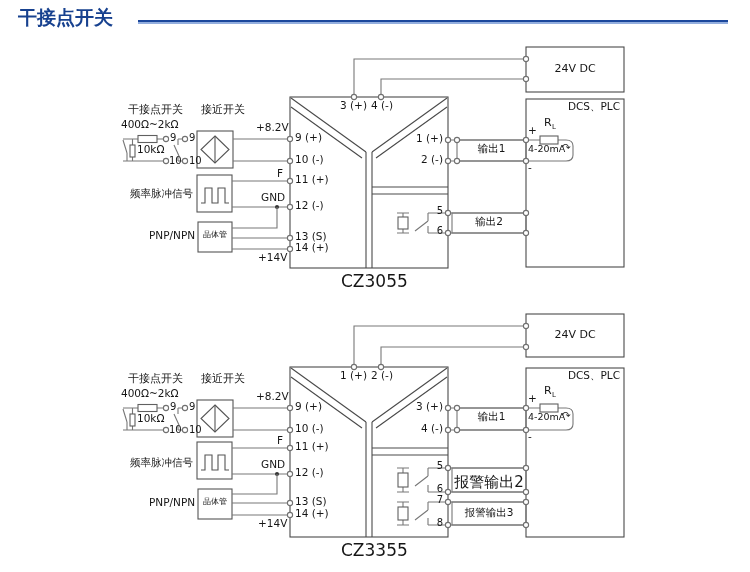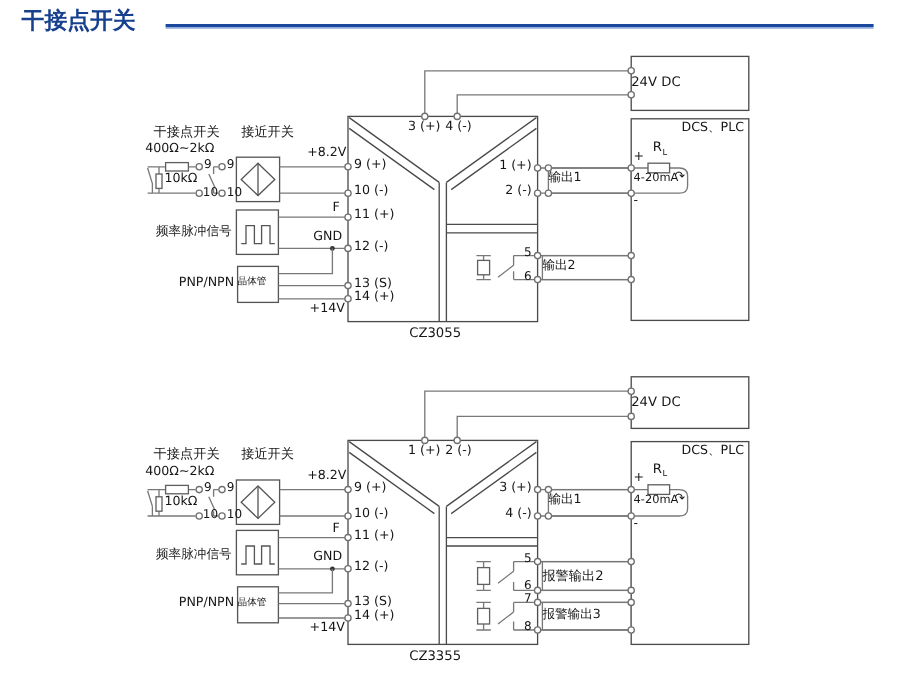--- a/index.html
+++ b/index.html
@@ -1,20 +1,20 @@
 <!DOCTYPE html>
 <html><head>
 <meta charset="utf-8">
 <style>
   html,body{margin:0;padding:0;background:#fff;}
   #stage{position:relative;width:750px;height:572px;background:#fff;overflow:hidden;
          font-family:"DejaVu Sans","Liberation Sans",sans-serif;}
   .lbl{position:absolute;color:#161616;white-space:nowrap;line-height:1.12;
        font-family:"DejaVu Sans","Liberation Sans",sans-serif;}
-  .c{text-align:left;}
+  .c{text-align:center;}
   .r{text-align:right;}
   #title{position:absolute;left:18px;top:7px;font-size:19px;font-weight:bold;color:#17418f;}
   #rule{position:absolute;left:138px;top:20px;width:590px;height:4px;
         background:linear-gradient(to bottom,#1b479c 0 60%,#93aede 60% 100%);}
   svg{position:absolute;left:0;top:0;}
 </style>
 </head>
 <body>
 
 <div id="stage">
@@ -238,21 +238,21 @@
     <div class="lbl c" style="left:457px;top:143px;width:69px;font-size:10.5px;">输出1</div>
     <div class="lbl c" style="left:452px;top:216px;width:74px;font-size:10.5px;">输出2</div>
     <div class="lbl c" style="left:526px;top:63px;width:98px;font-size:11px;">24V DC</div>
     <div class="lbl r" style="left:548px;top:101px;width:72px;font-size:10.5px;">DCS、PLC</div>
     <div class="lbl" style="left:528px;top:125px;font-size:10.5px;">+</div>
     <div class="lbl" style="left:528px;top:162px;font-size:10.5px;">-</div>
     <div class="lbl" style="left:544px;top:117px;font-size:11px;">R</div>
     <div class="lbl" style="left:552px;top:124px;font-size:7px;">L</div>
     <div class="lbl" style="left:528px;top:144px;font-size:9.5px;">4-20mA</div>
     <div class="lbl" style="left:562px;top:142px;font-size:10.5px;">↷</div>
-    <div class="lbl c" style="left:341px;top:272px;width:56px;font-size:11px;">CZ3055</div>
+    <div class="lbl c" style="left:341px;top:272px;width:56px;font-size:17px;">CZ3055</div>
   </div>
 
   <div>
     <div class="lbl" style="left:128px;top:373px;font-size:11px;">干接点开关</div>
     <div class="lbl" style="left:201px;top:373px;font-size:11px;">接近开关</div>
     <div class="lbl" style="left:121px;top:388px;font-size:10.5px;">400Ω~2kΩ</div>
     <div class="lbl" style="left:137px;top:413px;font-size:10.5px;">10kΩ</div>
     <div class="lbl" style="left:170px;top:401px;font-size:10px;">9</div>
     <div class="lbl" style="left:169px;top:424px;font-size:10px;">10</div>
     <div class="lbl" style="left:189px;top:401px;font-size:10px;">9</div>
@@ -272,26 +272,26 @@
     <div class="lbl" style="left:295px;top:508px;font-size:10.5px;">14 (+)</div>
     <div class="lbl" style="left:340px;top:370px;font-size:10.5px;">1 (+)</div>
     <div class="lbl" style="left:371px;top:370px;font-size:10.5px;">2 (-)</div>
     <div class="lbl r" style="left:415px;top:401px;width:28px;font-size:10.5px;">3 (+)</div>
     <div class="lbl r" style="left:415px;top:423px;width:28px;font-size:10.5px;">4 (-)</div>
     <div class="lbl r" style="left:430px;top:460px;width:13px;font-size:10px;">5</div>
     <div class="lbl r" style="left:430px;top:483px;width:13px;font-size:10px;">6</div>
     <div class="lbl r" style="left:430px;top:494px;width:13px;font-size:10px;">7</div>
     <div class="lbl r" style="left:430px;top:517px;width:13px;font-size:10px;">8</div>
     <div class="lbl c" style="left:457px;top:411px;width:69px;font-size:10.5px;">输出1</div>
-    <div class="lbl c" style="left:452px;top:474px;width:74px;font-size:11px;">报警输出2</div>
+    <div class="lbl c" style="left:452px;top:474px;width:74px;font-size:15px;">报警输出2</div>
     <div class="lbl c" style="left:452px;top:507px;width:74px;font-size:10.5px;">报警输出3</div>
     <div class="lbl c" style="left:526px;top:329px;width:98px;font-size:11px;">24V DC</div>
     <div class="lbl r" style="left:548px;top:370px;width:72px;font-size:10.5px;">DCS、PLC</div>
     <div class="lbl" style="left:528px;top:393px;font-size:10.5px;">+</div>
     <div class="lbl" style="left:528px;top:431px;font-size:10.5px;">-</div>
     <div class="lbl" style="left:544px;top:385px;font-size:11px;">R</div>
     <div class="lbl" style="left:552px;top:392px;font-size:7px;">L</div>
     <div class="lbl" style="left:528px;top:412px;font-size:9.5px;">4-20mA</div>
     <div class="lbl" style="left:562px;top:410px;font-size:10.5px;">↷</div>
-    <div class="lbl c" style="left:341px;top:541px;width:56px;font-size:11px;">CZ3355</div>
+    <div class="lbl c" style="left:341px;top:541px;width:56px;font-size:17px;">CZ3355</div>
   </div>
 
 </div>
 
 </body></html>

